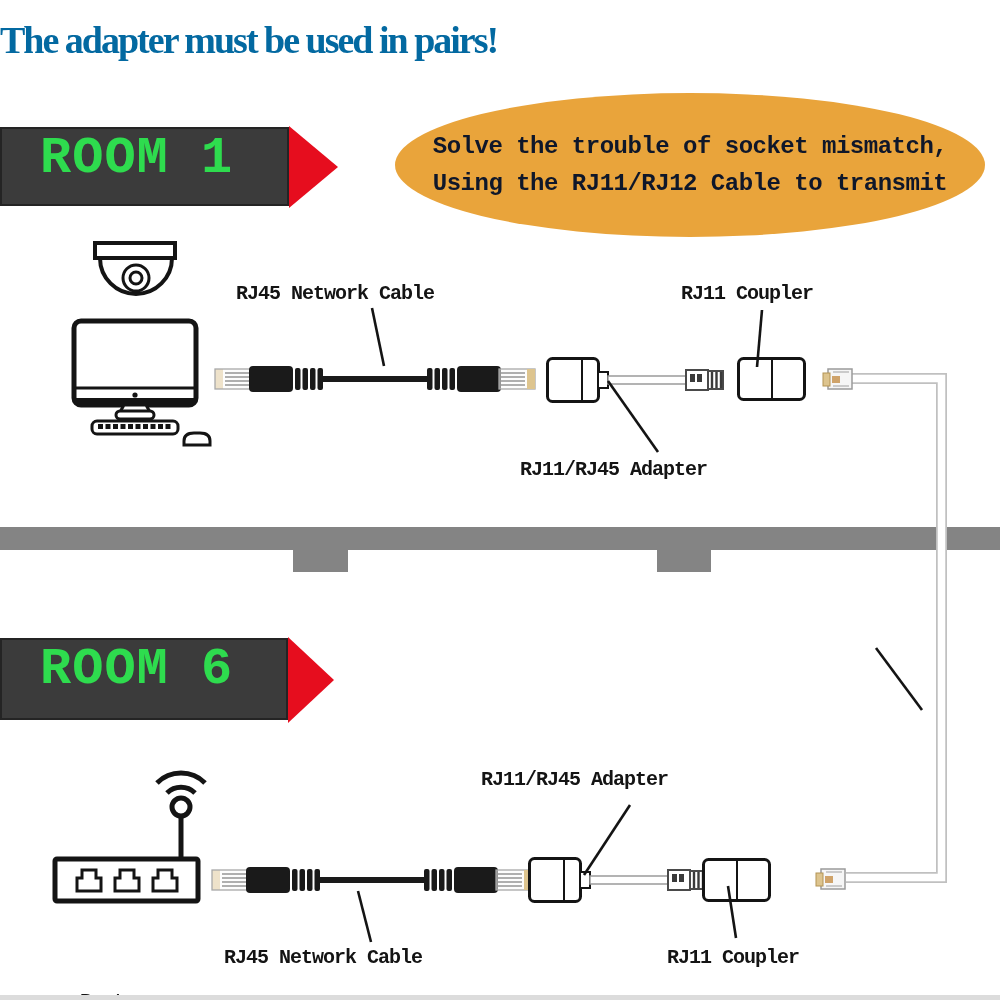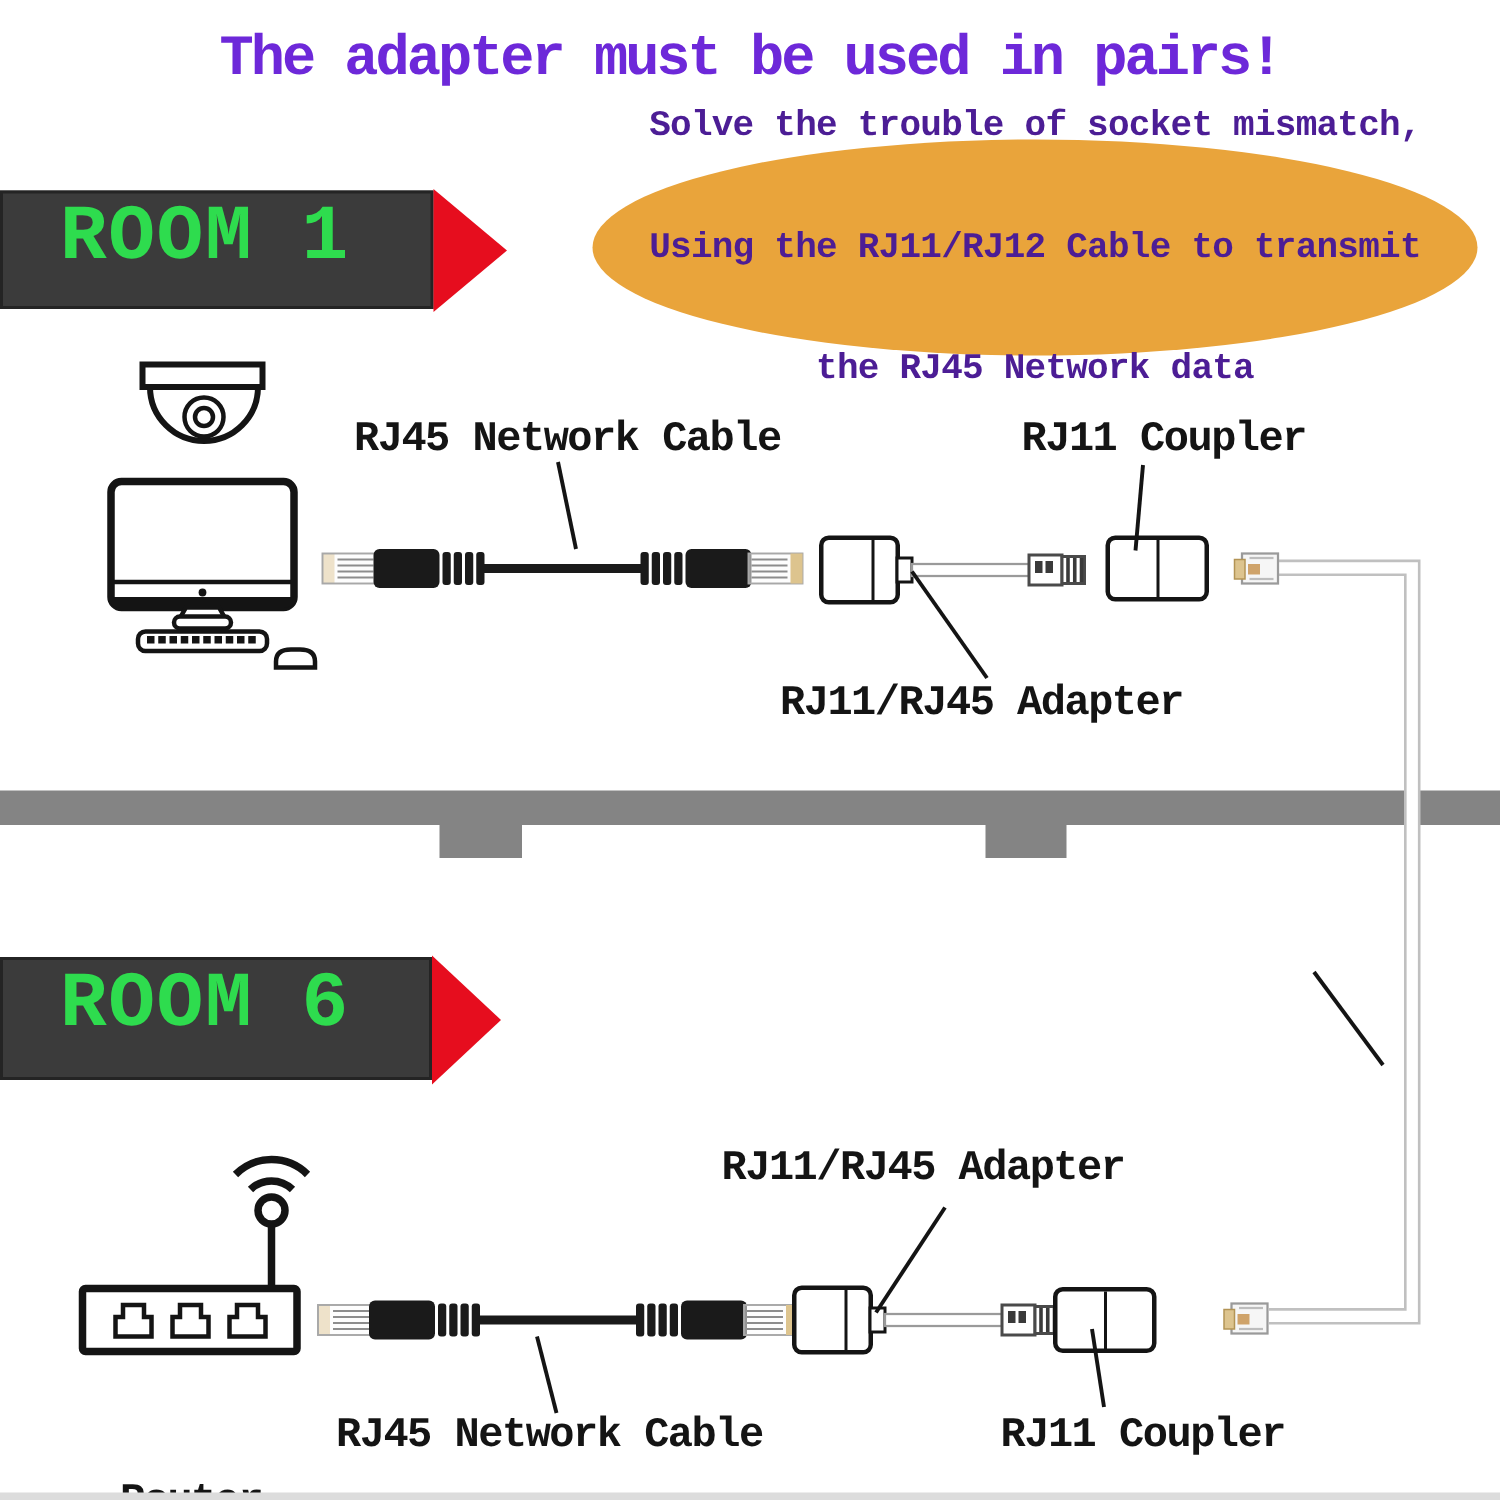--- a/index.html
+++ b/index.html
@@ -2,40 +2,40 @@
 <html><head>
 <meta charset="utf-8">
 <style>
   html,body{margin:0;padding:0;background:#ffffff;}
   .canvas{
     position:relative;width:1000px;height:1000px;background:#ffffff;overflow:hidden;
     font-family:"Liberation Mono", monospace;
   }
   .abs{position:absolute;}
   .title{
-    left:0;top:18px;width:1000px;text-align:center;
-    font-size:38px;font-weight:bold;color:#6d28d9;letter-spacing:-2px;white-space:nowrap;
+    left:0;top:18px;width:1000px;text-align:left;
+    font-size:38px;font-weight:bold;color:#0369a1;letter-spacing:-2px;white-space:nowrap;font-family:Liberation Serif, serif;
   }
   .banner{
     left:0;background:#3b3b3b;border:2px solid #242424;box-sizing:border-box;
     color:#2edc4e;font-weight:bold;font-size:52px;letter-spacing:1px;
     display:flex;align-items:flex-start;padding-left:38px;white-space:pre;
   }
   .banner1{top:127px;width:289px;height:79px;}
   .banner2{top:638px;width:288px;height:82px;}
   .arrow{width:0;height:0;}
   .arrow1{left:289px;top:126px;border-top:41px solid transparent;border-bottom:41px solid transparent;border-left:49px solid #e60d1e;}
   .arrow2{left:288px;top:637px;border-top:43px solid transparent;border-bottom:43px solid transparent;border-left:46px solid #e60d1e;}
   .bubble{
     left:395px;top:93px;width:590px;height:144px;background:#e9a43b;border-radius:50%;
-    color:#4c1d95;font-size:24px;letter-spacing:-0.5px;text-align:center;
-    display:flex;flex-direction:column;justify-content:center;line-height:37px;font-weight:bold;gap:44px;
+    color:#0f172a;font-size:24px;letter-spacing:-0.5px;text-align:center;
+    display:flex;flex-direction:column;justify-content:center;line-height:37px;font-weight:bold;
   }
   .lbl{
-    color:#141414;font-size:28px;letter-spacing:-1px;white-space:nowrap;line-height:34px;font-weight:bold;
+    color:#141414;font-size:20px;letter-spacing:-1px;white-space:nowrap;line-height:34px;font-weight:bold;
   }
   .device-lbl{line-height:37px;}
   .gfx{left:0;top:0;}
   .bottom-edge{left:0;top:995px;width:1000px;height:5px;background:#dcdcdc;}
 </style>
 </head>
 <body>
 
 <div class="canvas">
 
@@ -182,21 +182,20 @@
   <div class="abs arrow arrow1"></div>
 
   <div class="abs banner banner2">
     <span>ROOM 6</span>
   </div>
   <div class="abs arrow arrow2"></div>
 
   <div class="abs bubble">
     <div>Solve the trouble of socket mismatch,</div>
     <div>Using the RJ11/RJ12 Cable to transmit</div>
-    <div>the RJ45 Network data</div>
   </div>
 
   <div class="abs lbl" style="left:236px;top:277px;">RJ45 Network Cable</div>
   <div class="abs lbl" style="left:681px;top:277px;">RJ11 Coupler</div>
   <div class="abs lbl" style="left:520px;top:453px;">RJ11/RJ45 Adapter</div>
 
   <div class="abs lbl device-lbl" style="left:22px;top:450px;">
   </div>
 
   <div class="abs lbl" style="left:481px;top:763px;">RJ11/RJ45 Adapter</div>

